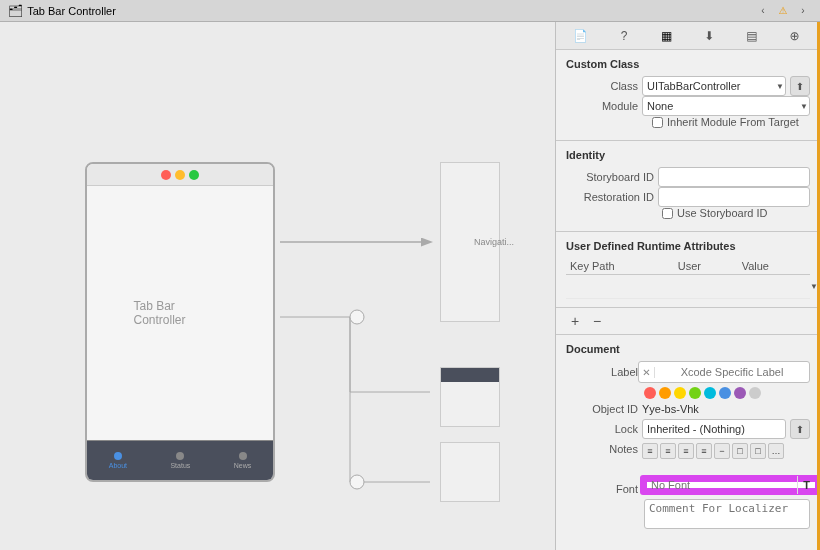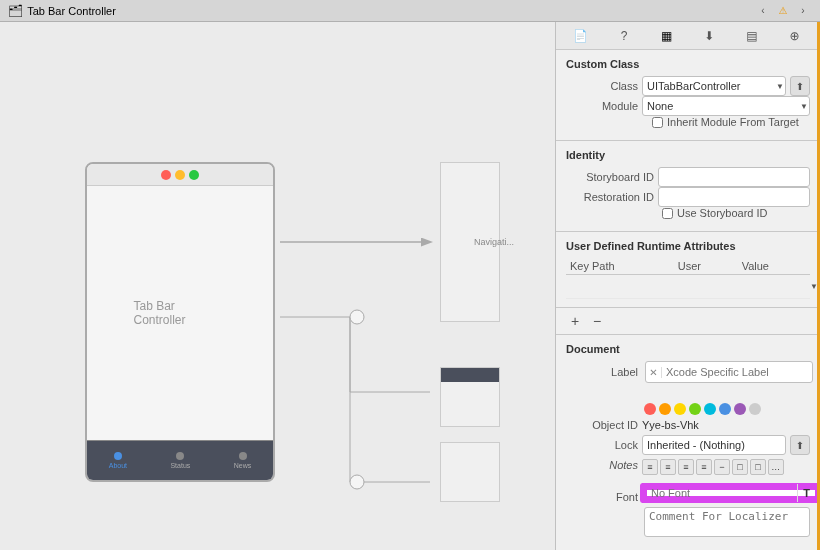--- a/index.html
+++ b/index.html
@@ -272,37 +272,37 @@
       cursor: pointer;
       display: flex;
       align-items: center;
       justify-content: center;
     }
 
     
     .document-section { padding: 8px 10px; }
 
     
-    .label-row { display: flex; align-items: center; gap: 7px; margin-bottom: 20px; }
+    .label-row { display: flex; align-items: center; gap: 0; margin-bottom: 4px; }
     .label-field-wrapper { flex: 1; display: flex; align-items: center; border: 1px solid #c0c0c0; border-radius: 3px; background: white; }
     .label-x-btn { width: 16px; height: 100%; display: flex; align-items: center; justify-content: center; font-size: 10px; color: #888; cursor: pointer; border-right: 1px solid #ddd; }
-    .label-input { flex: 1; border: none; background: transparent; font-size: 11px; padding: 0 4px; height: 20px; outline: none; color: #aaa; }
+    .label-input { flex: 1; border: none; background: transparent; font-size: 11px; padding: 0 4px; height: 20px; outline: none; color: #aaa; text-align: center; }
 
     .color-row { display: flex; align-items: center; gap: 3px; margin-bottom: 4px; padding-left: 78px; }
     .color-dot { width: 12px; height: 12px; border-radius: 50%; cursor: pointer; }
 
     .object-id-row { display: flex; align-items: center; gap: 4px; margin-bottom: 4px; }
     .object-id-value { font-size: 11px; color: #333; }
 
     
     .lock-row { display: flex; align-items: center; gap: 4px; margin-bottom: 4px; }
     .lock-select-wrapper { flex: 1; display: flex; }
 
     
-    .notes-row { display: flex; align-items: flex-start; gap: 4px; margin-bottom: 8px; font-style: italic; }
+    .notes-row { display: flex; align-items: flex-start; gap: 4px; margin-bottom: 16px; }
     .notes-toolbar { display: flex; gap: 2px; flex-wrap: wrap; }
     .notes-btn { width: 16px; height: 16px; border: 1px solid #c0c0c0; border-radius: 2px; background: #e8e8e8; display: flex; align-items: center; justify-content: center; font-size: 9px; color: #333; cursor: pointer; }
 
     
     .font-row { display: flex; align-items: flex-end; gap: 2px; margin-bottom: 4px; }
     .font-input-wrapper { flex: 1; display: flex; border: 7px solid #d946ef; border-radius: 3px; background: white; height: 20px; align-items: center; }
     .font-input { flex: 1; border: none; background: transparent; font-size: 11px; padding: 0 4px; outline: none; color: #aaa; }
     .font-T-btn { width: 18px; height: 18px; display: flex; align-items: center; justify-content: center; font-size: 11px; font-weight: bold; color: #333; border-left: 1px solid #ddd; cursor: pointer; }
     .font-stepper { display: flex; flex-direction: column; }
     .font-step-btn { width: 16px; height: 10px; display: flex; align-items: center; justify-content: center; font-size: 8px; color: #555; border: 1px solid #c0c0c0; background: #e8e8e8; cursor: pointer; }

